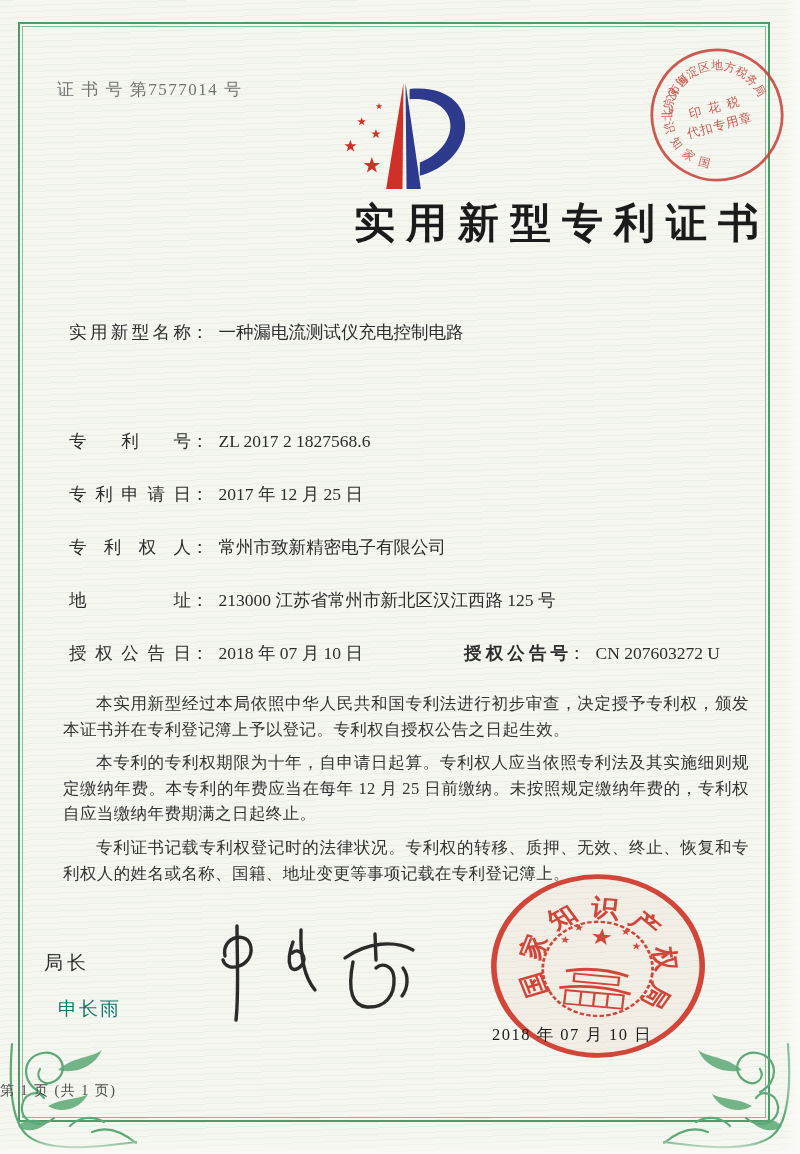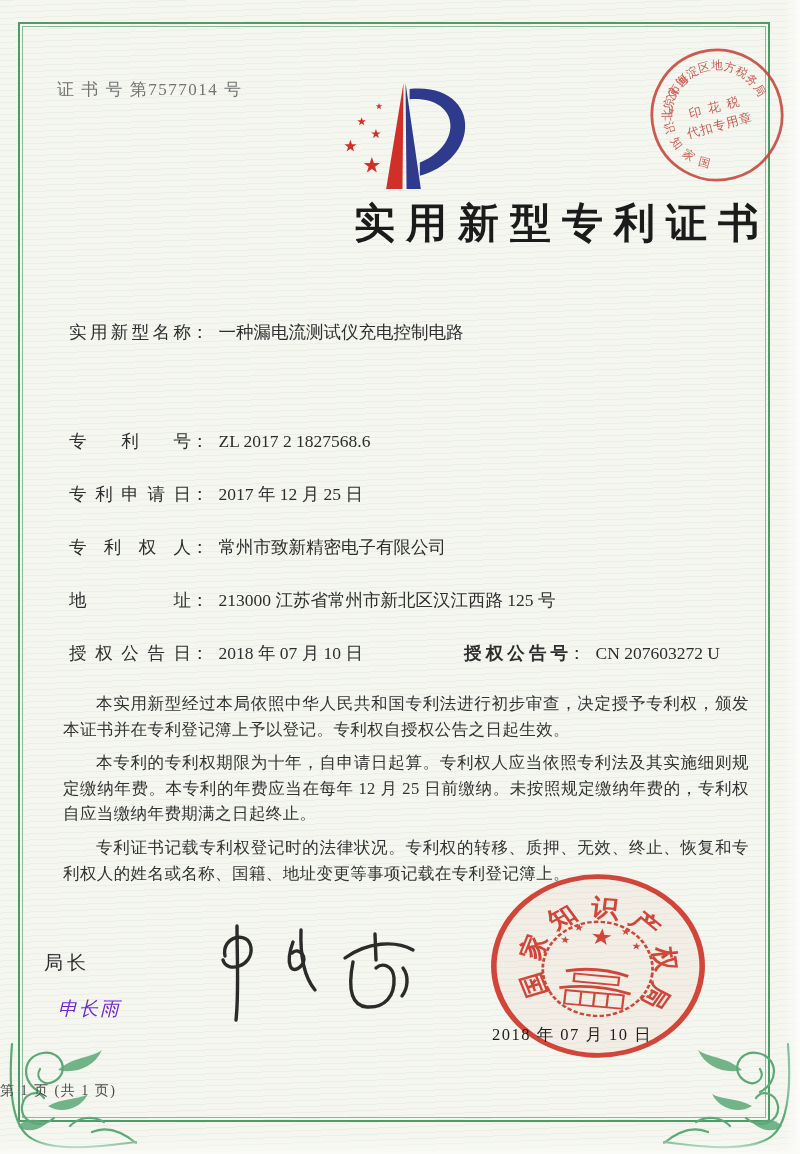--- a/index.html
+++ b/index.html
@@ -33,21 +33,21 @@
   .field{position:absolute;left:57px;font-size:17.5px;color:#2e2e2e;white-space:nowrap;margin-left:12px;}
   .field .lbl{display:inline-block;width:122px;text-align:justify;text-align-last:justify;vertical-align:bottom;}
   .field .colon{margin-right:10px;}
   .field.right{left:452px;}
   .field.right .lbl{width:104px;font-weight:bold;}
 
   .paras{position:absolute;left:55px;top:683px;width:702px;color:#333;}
   .paras p{margin:8px;font-size:16.5px;line-height:25.6px;text-indent:2em;letter-spacing:.4px;text-align:justify;}
 
   .signer-title{position:absolute;left:44px;top:950px;font-size:19px;letter-spacing:4px;color:#2c2c2c;}
-  .signer-name{position:absolute;left:58px;top:996px;font-size:19px;letter-spacing:2px;color:#6d28d9;font-style:italic;}
+  .signer-name{position:absolute;left:58px;top:996px;font-size:19px;letter-spacing:2px;color:#0f766e;}
   .signature{position:absolute;left:195px;top:916px;width:245px;height:115px;}
 
   .issue-date{position:absolute;left:492px;top:1024px;font-size:16.5px;letter-spacing:1.5px;color:#1d1d1d;z-index:5;}
   .footer{position:absolute;left:0;right:30px;top:1082px;font-size:14px;letter-spacing:1.5px;color:#4a4a4a;}
 </style>
 </head>
 <body>
 
 <div class="page">
 

